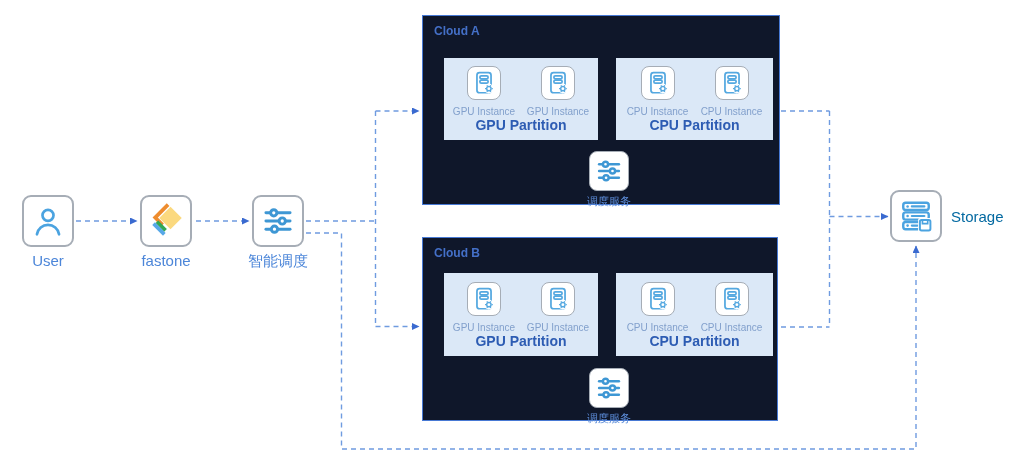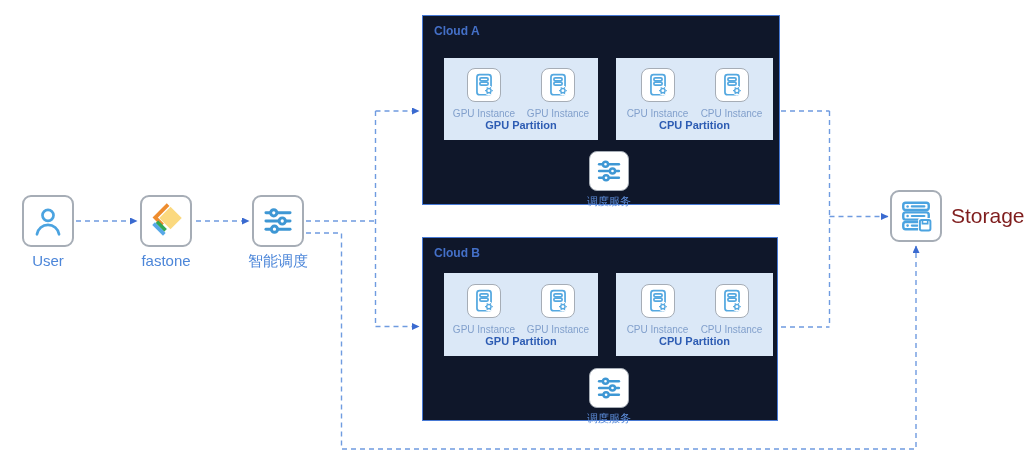--- a/index.html
+++ b/index.html
@@ -13,40 +13,40 @@
   .node .box{
     width:52px;height:52px;box-sizing:border-box;border:2px solid #a6adb6;border-radius:9px;
     background:#fff;display:flex;align-items:center;justify-content:center;
   }
   .node .lbl{
     position:absolute;top:57px;left:50%;transform:translateX(-50%);
     white-space:nowrap;font-size:15px;color:#4c86d9;
   }
   .node .lbl-right{
     position:absolute;left:61px;top:50%;transform:translateY(-50%);
-    white-space:nowrap;font-size:21px;color:#7f1d1d;
+    white-space:nowrap;font-size:15px;color:#0369a1;
   }
   
   .cloud{
     position:absolute;box-sizing:border-box;border:1.5px solid #4779d4;background:#0f172a;
   }
   .cloud-title{position:absolute;top:8px;left:11px;font-size:12px;font-weight:bold;color:#4470c8;}
   
   .partition{
     position:absolute;box-sizing:border-box;background:#dbe8f7;
     display:flex;flex-direction:column;align-items:center;justify-content:center;padding:6px 0 5px;
   }
   .inst-row{display:flex;gap:2px;}
   .instance{display:flex;flex-direction:column;align-items:center;width:72px;}
   .inst-box{
     width:34px;height:34px;box-sizing:border-box;border:1.5px solid #a6adb6;border-radius:8px;
     background:#fff;display:flex;align-items:center;justify-content:center;
   }
   .inst-lbl{margin-top:6px;font-size:10px;color:#82a0cc;white-space:nowrap;}
-  .part-title{font-size:11px;font-weight:bold;color:#2d5cb3;white-space:nowrap;}
+  .part-title{font-size:14px;font-weight:bold;color:#2d5cb3;white-space:nowrap;}
   
   .service{position:absolute;width:40px;height:40px;text-align:right;}
   .service .box{
     width:40px;height:40px;box-sizing:border-box;border:1.5px solid #a6adb6;border-radius:8px;
     background:#fff;display:flex;align-items:center;justify-content:center;
   }
   .service .lbl{
     position:absolute;top:43px;left:50%;transform:translateX(-50%);
     white-space:nowrap;font-size:11px;color:#5c8cd8;
   }

